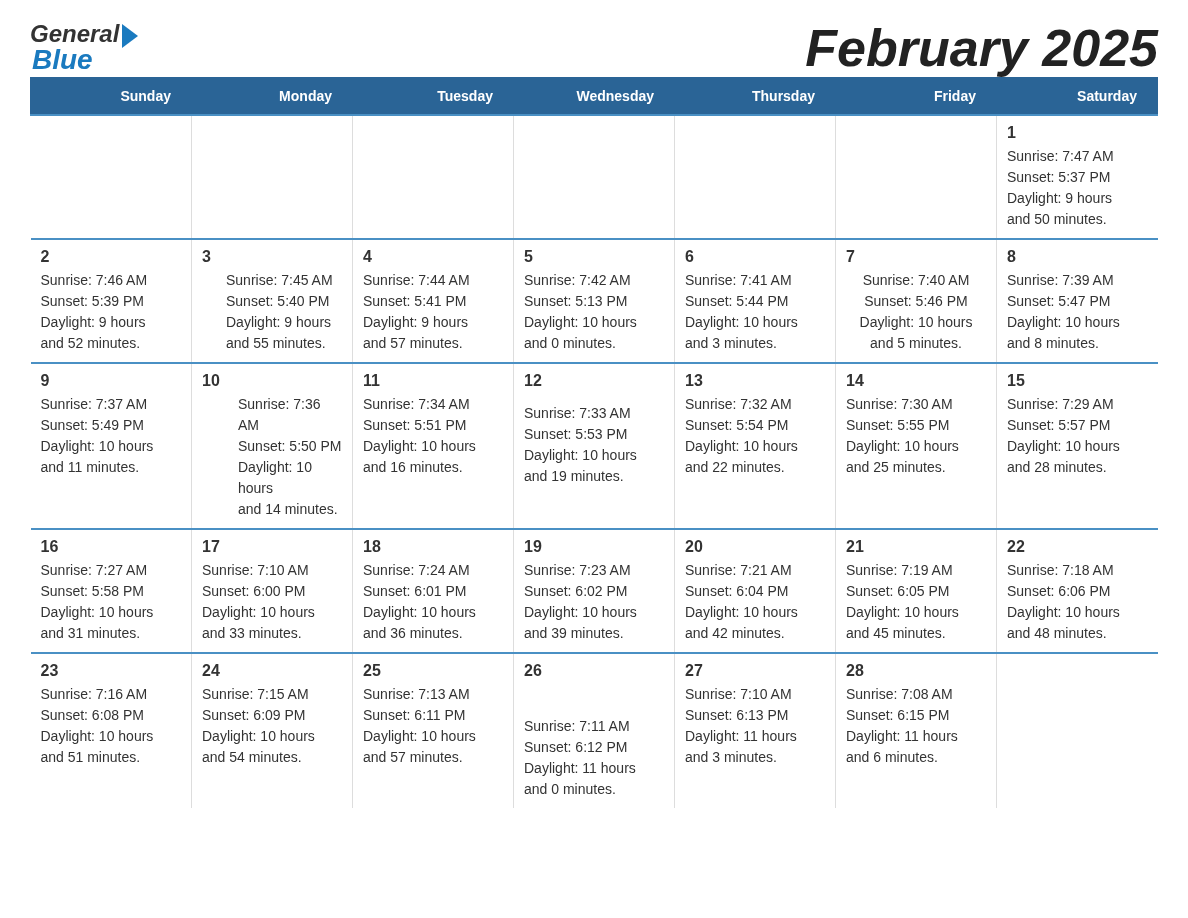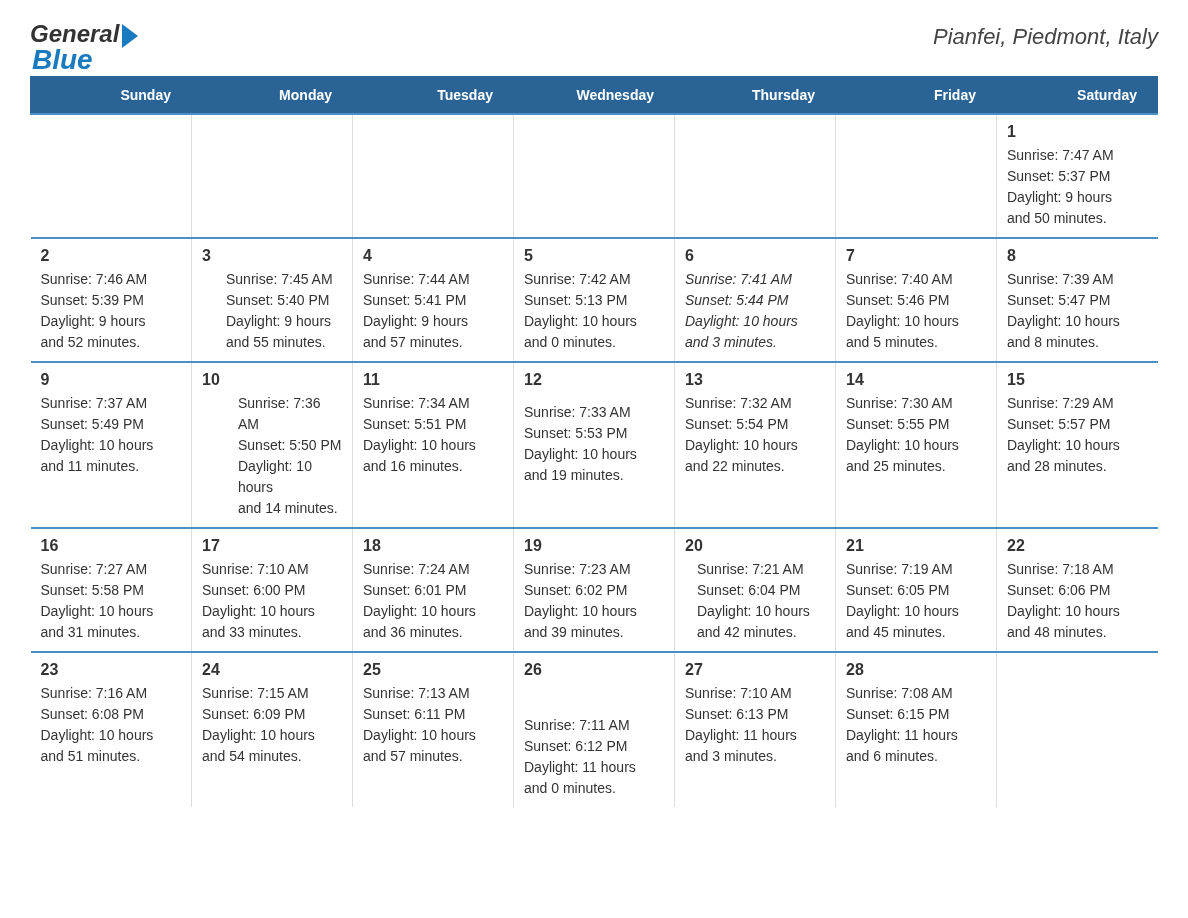--- a/index.html
+++ b/index.html
@@ -107,21 +107,21 @@
 
 <div class="header">
   <div class="logo-container">
     <div class="logo-row1">
       <span class="logo-general">General</span>
       <span class="logo-triangle"></span>
     </div>
     <div class="logo-row2">Blue</div>
   </div>
   <div class="title-wrap">
-    <div class="location">Pianfei, Piedmont, Italy</div>
+    <div class="month-title">February 2025</div>
   </div>
 </div>
 
 <table>
   <thead>
     <tr>
     <th>Sunday</th>
         <th>Monday</th>
         <th>Tuesday</th>
         <th>Wednesday</th>
@@ -170,28 +170,28 @@
         </td>
         <td>
           <span class="day-number">5</span>
           <div class="day-info" style="white-space: pre-line;">Sunrise: 7:42 AM
 Sunset: 5:13 PM
 Daylight: 10 hours
 and 0 minutes.</div>
         </td>
         <td>
           <span class="day-number">6</span>
-          <div class="day-info" style="white-space: pre-line; font-style: italic;">Sunrise: 7:41 AM
+          <div class="day-info" style="white-space: pre-line;">Sunrise: 7:41 AM
 Sunset: 5:44 PM
 Daylight: 10 hours
 and 3 minutes.</div>
         </td>
         <td>
           <span class="day-number">7</span>
-          <div class="day-info" style="white-space: pre-line;">Sunrise: 7:40 AM
+          <div class="day-info" style="white-space: pre-line; text-align: center;">Sunrise: 7:40 AM
 Sunset: 5:46 PM
 Daylight: 10 hours
 and 5 minutes.</div>
         </td>
         <td>
           <span class="day-number">8</span>
           <div class="day-info" style="white-space: pre-line;">Sunrise: 7:39 AM
 Sunset: 5:47 PM
 Daylight: 10 hours
 and 8 minutes.</div>
@@ -272,21 +272,21 @@
         </td>
         <td>
           <span class="day-number">19</span>
           <div class="day-info" style="white-space: pre-line;">Sunrise: 7:23 AM
 Sunset: 6:02 PM
 Daylight: 10 hours
 and 39 minutes.</div>
         </td>
         <td>
           <span class="day-number">20</span>
-          <div class="day-info" style="white-space: pre-line; margin-left: 12px;">Sunrise: 7:21 AM
+          <div class="day-info" style="white-space: pre-line;">Sunrise: 7:21 AM
 Sunset: 6:04 PM
 Daylight: 10 hours
 and 42 minutes.</div>
         </td>
         <td>
           <span class="day-number">21</span>
           <div class="day-info" style="white-space: pre-line;">Sunrise: 7:19 AM
 Sunset: 6:05 PM
 Daylight: 10 hours
 and 45 minutes.</div>

